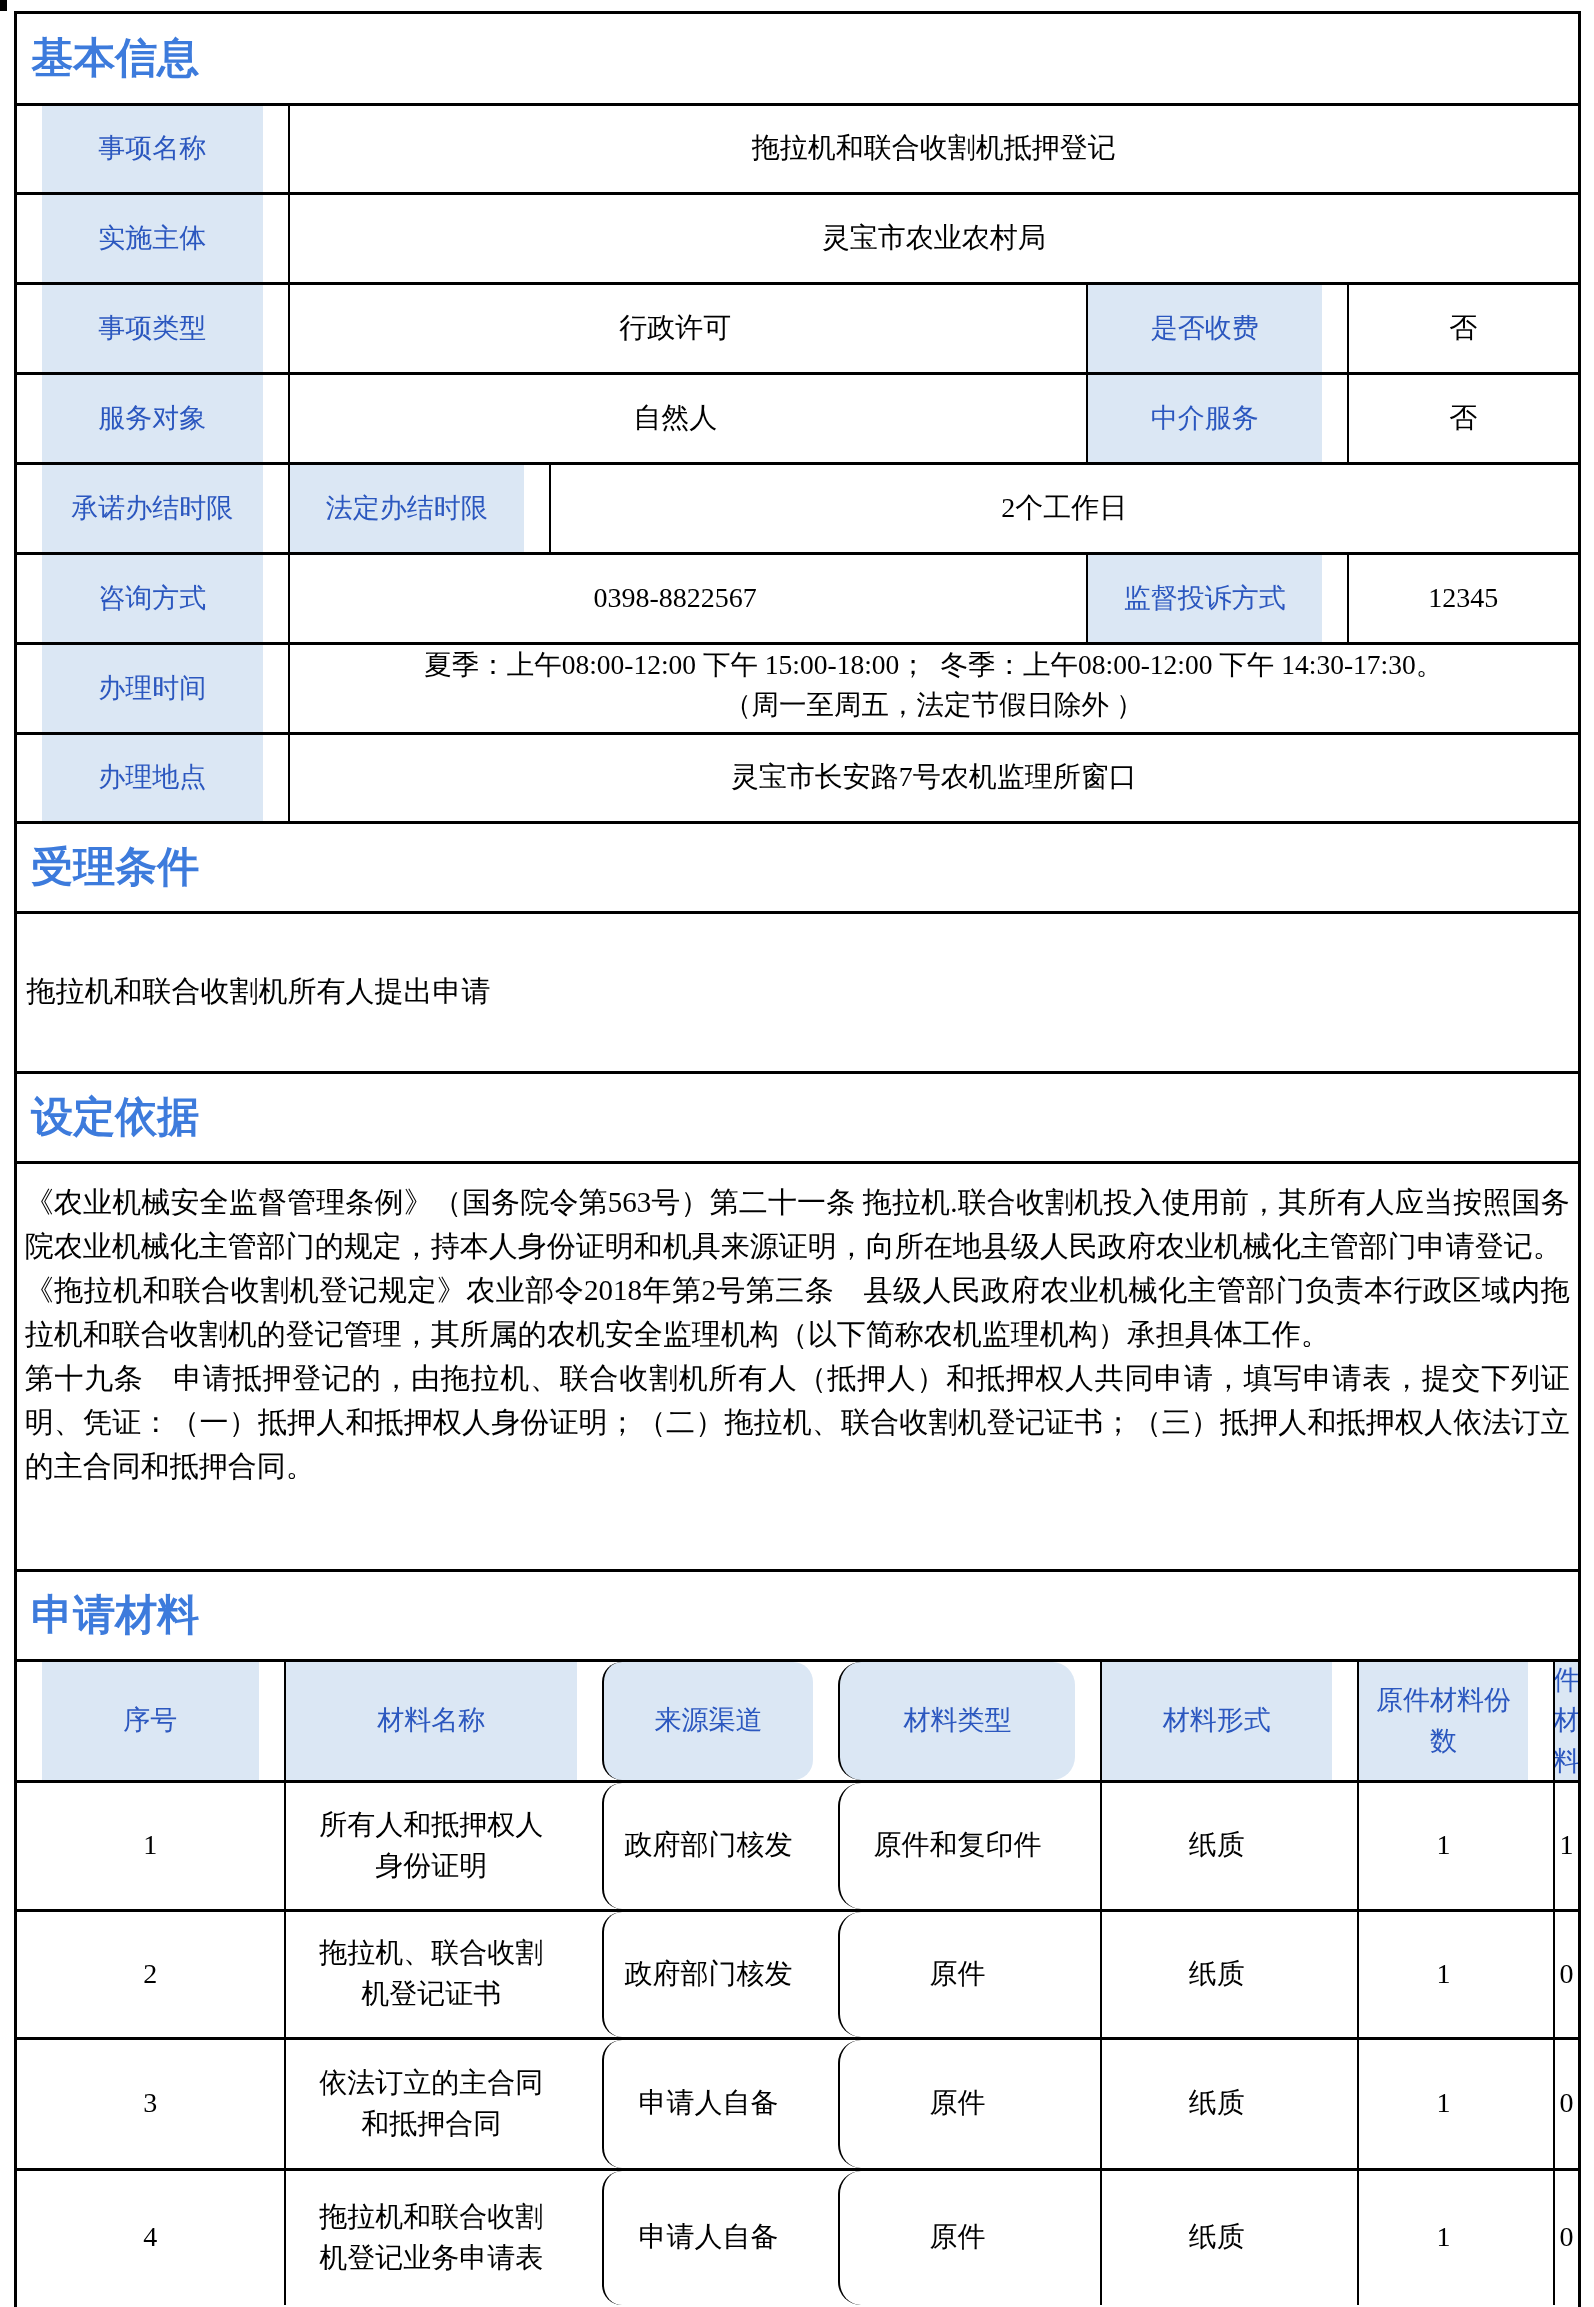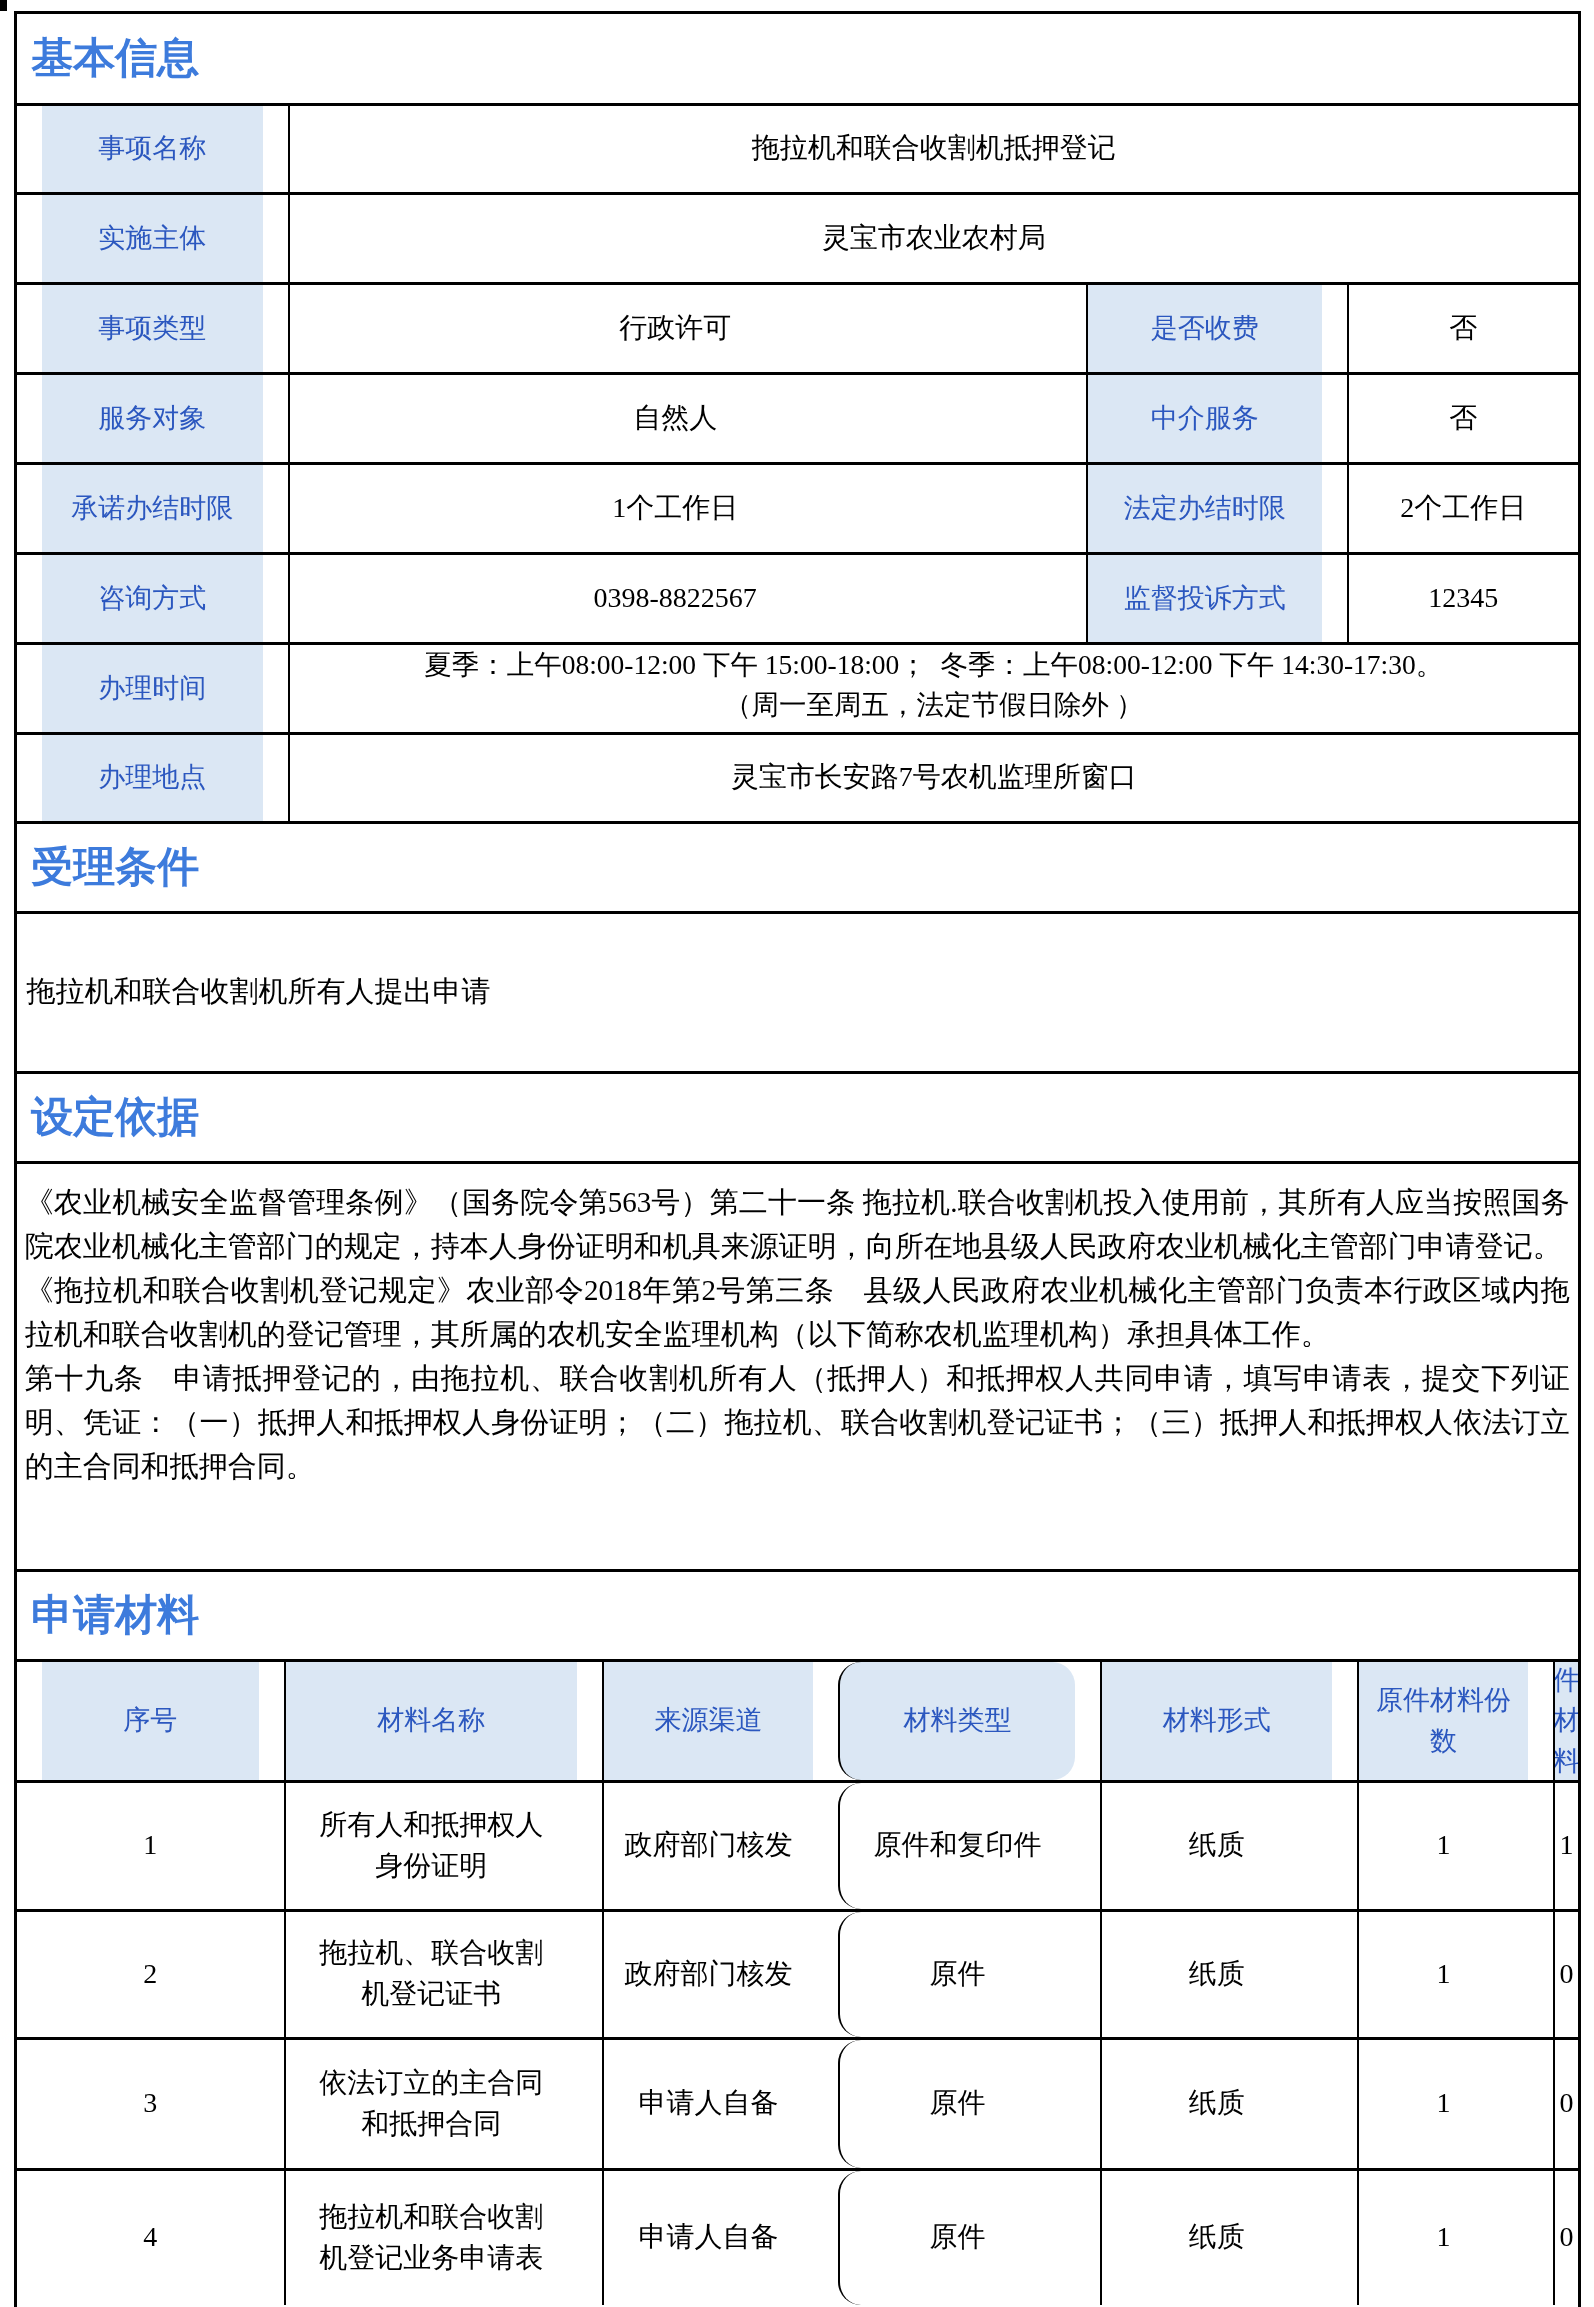--- a/index.html
+++ b/index.html
@@ -80,21 +80,21 @@
     height: 408px;
     padding: 16px 8px 0 8px;
     font-size: 29px;
     line-height: 44px;
   }
   .basis-content p { margin: 0; text-align: justify; }
 
   
   .mc1 { width: 221px; }
   .mc2 { width: 297px; padding: 0 32px; }
-  .mc3 { width: 215px; }
+  .mc3 { width: 215px; border-radius: 20px; }
   .mc4 { width: 241px; border-radius: 23px; }
   .mc5 { width: 236px; }
   .mc6 { width: 174px; padding: 0 11.3px; }
   .mc7 { flex: 1; padding: 0 11.3px; }
 
   .r-mheader { height: 121px; justify-content: center; }
   .r-m1 { height: 129px; }
   .r-m2 { height: 128px; }
   .r-m3 { height: 131px; }
   .r-m4 { height: 137px; }
@@ -127,21 +127,20 @@
 
   <div class="trow r-basic">
     <div class="cell lbl w-l1">服务对象</div>
     <div class="cell val w-v1">自然人</div>
     <div class="cell lbl w-l2">中介服务</div>
     <div class="cell val w-v2">否</div>
   </div>
 
   <div class="trow r-basic">
     <div class="cell lbl w-l1">承诺办结时限</div>
-    <div class="cell val w-v1">1个工作日</div>
     <div class="cell lbl w-l2">法定办结时限</div>
     <div class="cell val w-v2">2个工作日</div>
   </div>
 
   <div class="trow r-basic">
     <div class="cell lbl w-l1">咨询方式</div>
     <div class="cell val w-v1">0398-8822567</div>
     <div class="cell lbl w-l2">监督投诉方式</div>
     <div class="cell val w-v2">12345</div>
   </div>

